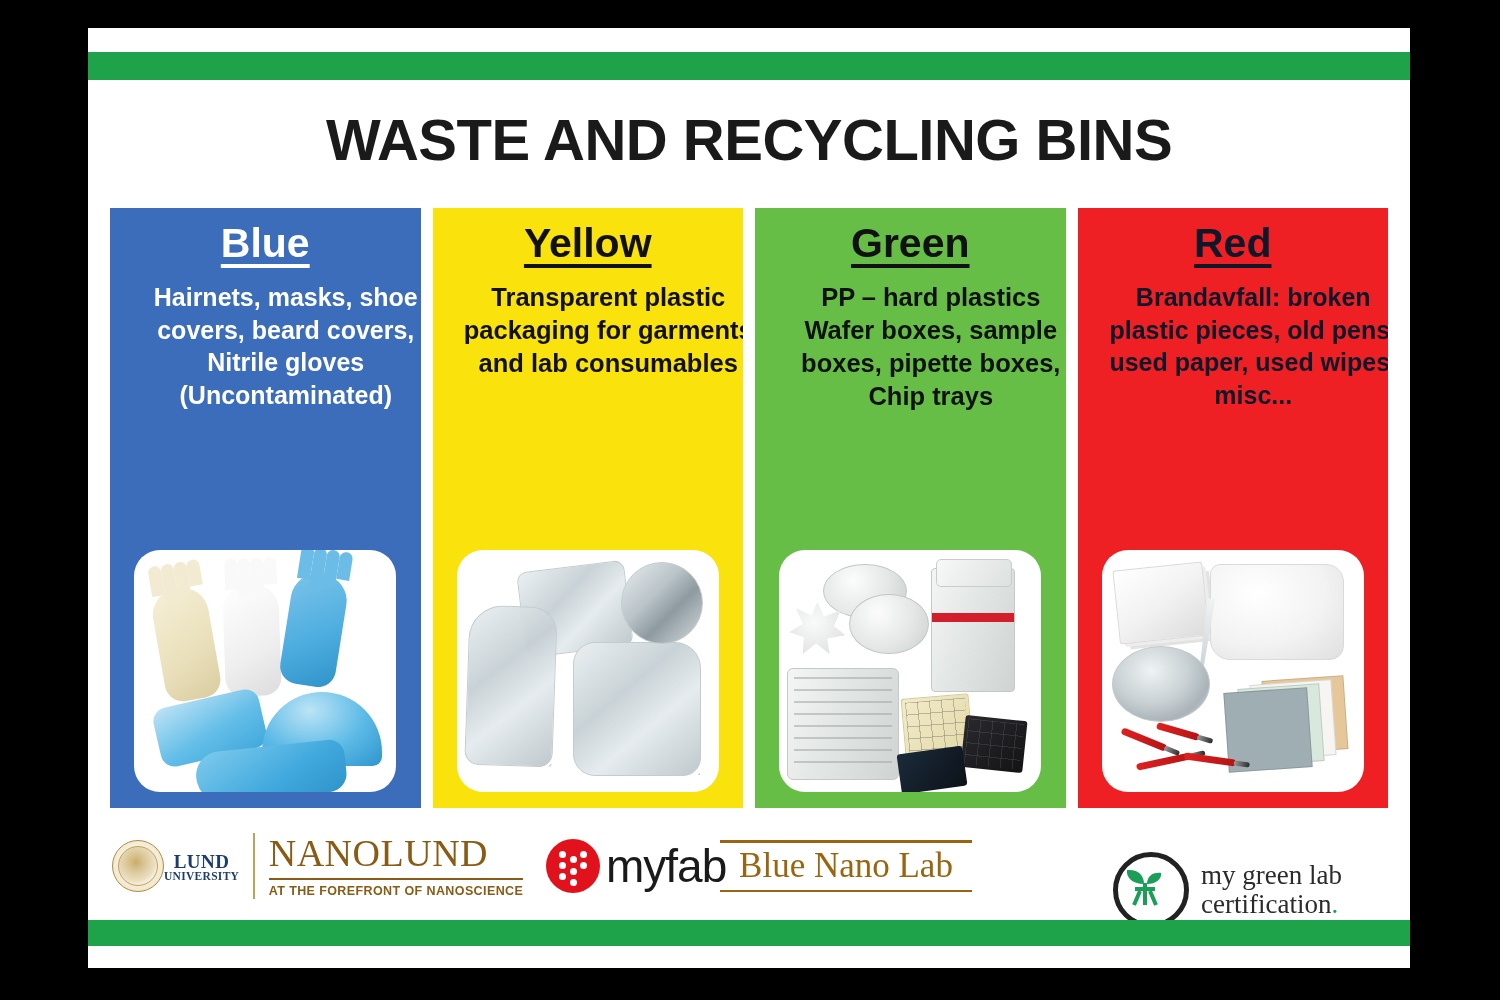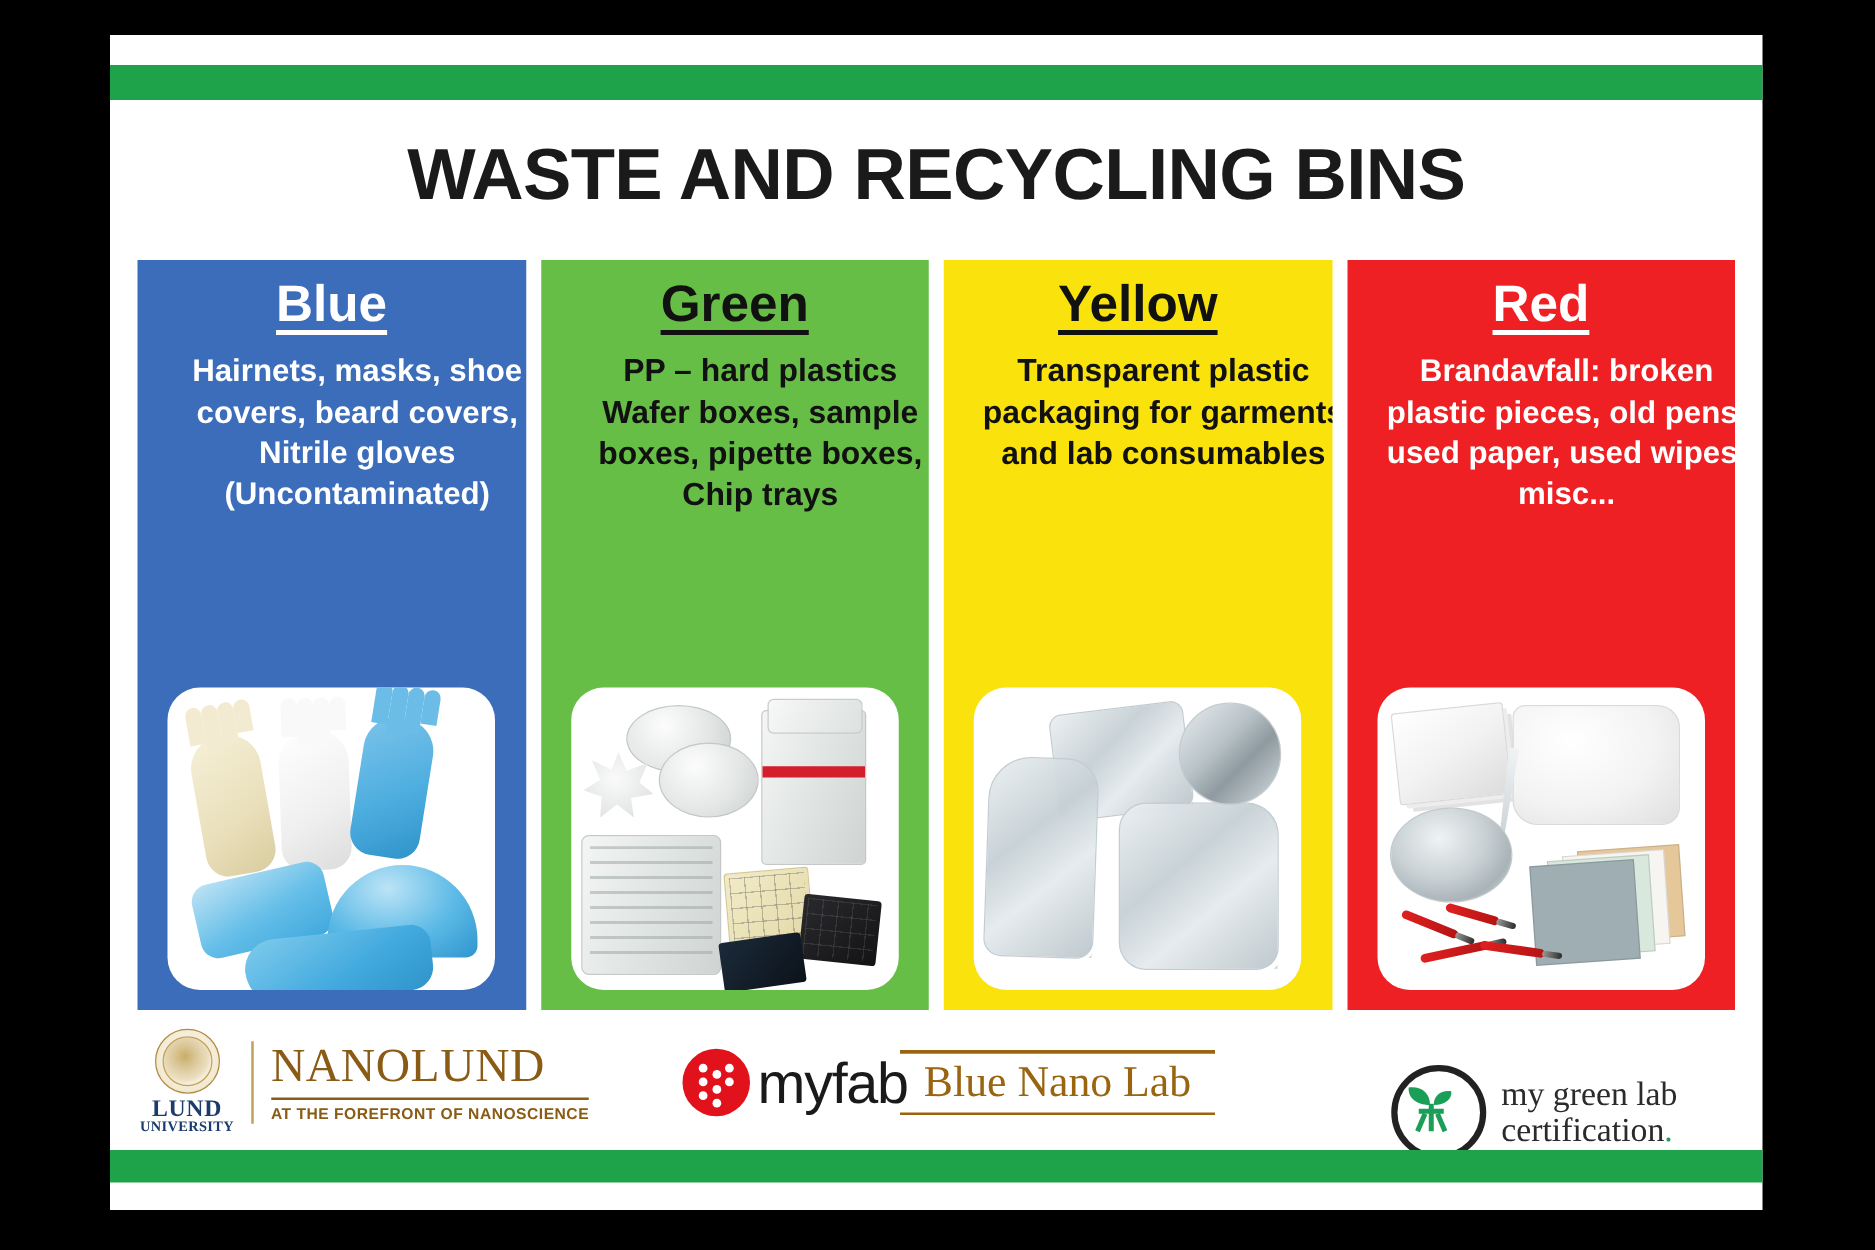--- a/index.html
+++ b/index.html
@@ -103,21 +103,21 @@
   .photo-inner { position: absolute; inset: 0; }
 
   
   .col-blue   { background: #3B6DBA; }
   .col-blue .bin-head, .col-blue .bin-desc   { color: #ffffff; }
   .col-yellow { background: #FAE20C; }
   .col-yellow .bin-head, .col-yellow .bin-desc { color: #111111; }
   .col-green  { background: #67BE46; }
   .col-green .bin-head, .col-green .bin-desc { color: #111111; }
   .col-red    { background: #EE2024; }
-  .col-red .bin-head, .col-red .bin-desc     { color: #ffffff; }
+  .col-red .bin-head, .col-red .bin-desc     { color: #0f172a; }
 
   .col-blue .bin-desc   { font-size: 25px; }
   .col-yellow .bin-desc { font-size: 25.5px; }
   .col-green .bin-desc  { font-size: 25.5px; }
   .col-red .bin-desc    { font-size: 25px; }
 
   
   .sh { position: absolute; }
 
   
@@ -315,20 +315,44 @@
           <div class="sh glove" style="left:152px; top:24px; background:linear-gradient(150deg,#7CC4EA 0%,#4FAEE0 55%,#2E93C9 100%); transform:rotate(9deg);">
             <div class="finger" style="left:3px;  height:33px; background:#6BBCE6;"></div>
             <div class="finger" style="left:16px; height:41px; background:#6BBCE6;"></div>
             <div class="finger" style="left:29px; height:37px; background:#6BBCE6;"></div>
             <div class="finger" style="left:42px; height:28px; background:#6BBCE6;"></div>
           </div>
 
           <div class="sh mask" style="left:22px; top:148px;"></div>
           <div class="sh hairnet" style="left:128px; top:142px;"></div>
           <div class="sh shoecover" style="left:62px; top:196px;"></div>
+        </div>
+      </div>
+    </div>
+
+    <div class="bin-col col-yellow">
+      <div class="bin-head">Yellow</div>
+      <div class="bin-desc">Transparent plastic packaging for garments and lab consumables</div>
+
+      <div class="photo-card">
+        <div class="photo-inner">
+          <div class="sh bag" style="left:64px; top:16px; width:106px; height:84px; border-radius:10px; transform:rotate(-7deg);">
+            <div class="bagtex"></div>
+          </div>
+          <div class="sh bag" style="left:10px; top:56px; width:86px; height:158px; border-radius:34px 26px 14px 14px; transform:rotate(2deg);">
+            <div class="bagtex"></div>
+          </div>
+          <div class="sh bag" style="left:116px; top:92px; width:126px; height:132px; border-radius:22px 26px 18px 22px;">
+            <div class="bagtex"></div>
+          </div>
+          <div class="sh" style="left:164px; top:12px; width:80px; height:80px; border-radius:50%;
+                      background:linear-gradient(135deg,#E8EDEF 0%,#B9C3C8 40%,#8E9AA0 62%,#D6DDE0 100%);
+                      border:1px solid #C4CCD0; overflow:hidden;">
+            <div class="bagtex"></div>
+          </div>
         </div>
       </div>
     </div>
 
     <div class="bin-col col-green">
       <div class="bin-head">Green</div>
       <div class="bin-desc">PP – hard plastics Wafer boxes, sample boxes, pipette boxes, Chip trays</div>
 
       <div class="photo-card">
         <div class="photo-inner">
@@ -350,44 +374,20 @@
           </div>
 
           <div class="sh tray-cream" style="left:124px; top:146px; width:66px; height:56px; border-radius:3px; transform:rotate(-5deg);">
             <div class="grid-cells"></div>
           </div>
           <div class="sh tray-dark" style="left:184px; top:168px; width:62px; height:52px; border-radius:3px; transform:rotate(6deg);">
             <div class="grid-cells" style="opacity:.55;"></div>
           </div>
           <div class="sh tray-dark" style="left:120px; top:200px; width:66px; height:40px; border-radius:3px; transform:rotate(-8deg);
                       background:linear-gradient(135deg,#1B2A3A 0%,#0C1219 100%);"></div>
-        </div>
-      </div>
-    </div>
-
-    <div class="bin-col col-yellow">
-      <div class="bin-head">Yellow</div>
-      <div class="bin-desc">Transparent plastic packaging for garments and lab consumables</div>
-
-      <div class="photo-card">
-        <div class="photo-inner">
-          <div class="sh bag" style="left:64px; top:16px; width:106px; height:84px; border-radius:10px; transform:rotate(-7deg);">
-            <div class="bagtex"></div>
-          </div>
-          <div class="sh bag" style="left:10px; top:56px; width:86px; height:158px; border-radius:34px 26px 14px 14px; transform:rotate(2deg);">
-            <div class="bagtex"></div>
-          </div>
-          <div class="sh bag" style="left:116px; top:92px; width:126px; height:132px; border-radius:22px 26px 18px 22px;">
-            <div class="bagtex"></div>
-          </div>
-          <div class="sh" style="left:164px; top:12px; width:80px; height:80px; border-radius:50%;
-                      background:linear-gradient(135deg,#E8EDEF 0%,#B9C3C8 40%,#8E9AA0 62%,#D6DDE0 100%);
-                      border:1px solid #C4CCD0; overflow:hidden;">
-            <div class="bagtex"></div>
-          </div>
         </div>
       </div>
     </div>
 
     <div class="bin-col col-red">
       <div class="bin-head">Red</div>
       <div class="bin-desc">Brandavfall: broken plastic pieces, old pens, used paper, used wipes, misc...</div>
 
       <div class="photo-card">
         <div class="photo-inner">
@@ -424,21 +424,21 @@
             </div>
         </div>
       </div>
     </div>
 
   </div>
 
   <div id="footer">
 
     <div class="footer-slot" id="slot-nanolund">
-      <div style="display:flex;flex-direction:column;align-items:center;">
+      <div style="display:flex;flex-direction:row;align-items:center;">
         <div class="lund-seal"></div>
         <div class="lund-word">
           <div class="l1">LUND</div>
           <div class="l2">UNIVERSITY</div>
         </div>
       </div>
       <div class="v-div"></div>
       <div class="nanolund-text">
         <div class="nl-main">NANOLUND</div>
         <div class="nl-rule"></div>

